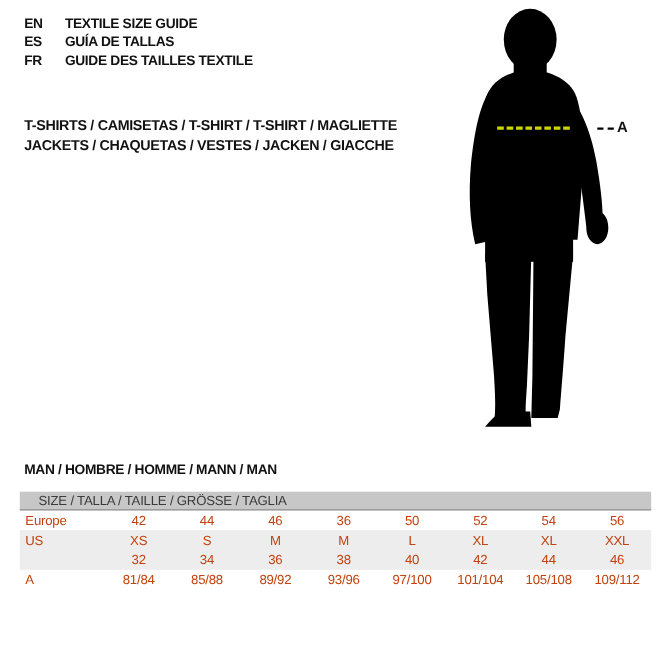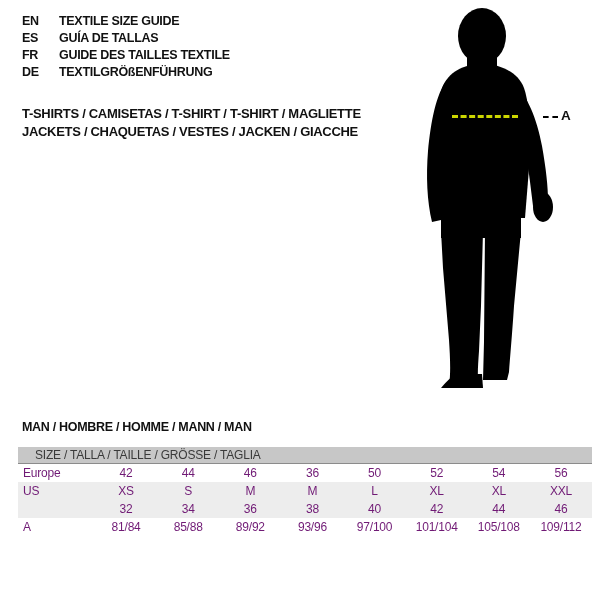--- a/index.html
+++ b/index.html
@@ -24,21 +24,21 @@
                 border-top:2px dashed #000;}
   .measure-label{position:absolute;left:561px;top:108px;font-size:13.5px;font-weight:bold;}
 
   
   .man-heading{position:absolute;left:22px;top:420px;font-weight:bold;font-size:12.5px;letter-spacing:-0.3px;}
 
   
   .size-table{position:absolute;left:18px;top:447px;width:574px;font-size:12px;letter-spacing:-0.2px;}
   .size-table-header{background:var(--table-header-bg,#c7c7c7);height:16px;line-height:16px;
                      padding-left:17px;color:#3a3a3a;border-bottom:1px solid #8b8b8b;}
-  .t-row{display:flex;height:18px;align-items:center;color:#701a75;}
+  .t-row{display:flex;height:18px;align-items:center;color:#c2410c;}
   .t-row.shaded{background:var(--row-shaded-bg,#ededed);}
   .t-label{flex:0 0 72px;padding-left:5px;text-align:left;}
   .t-cell{flex:1 1 0;text-align:center;}
 
   
   .footnote{position:absolute;left:22px;top:548px;font-weight:bold;font-size:12px;letter-spacing:-0.3px;}
 </style>
 </head>
 <body>
 
@@ -49,24 +49,20 @@
       <span class="lang-code">EN</span>
       <span class="lang-label">TEXTILE SIZE GUIDE</span>
     </div>
     <div class="lang-row">
       <span class="lang-code">ES</span>
       <span class="lang-label">GUÍA DE TALLAS</span>
     </div>
     <div class="lang-row">
       <span class="lang-code">FR</span>
       <span class="lang-label">GUIDE DES TAILLES TEXTILE</span>
-    </div>
-    <div class="lang-row">
-      <span class="lang-code">DE</span>
-      <span class="lang-label">TEXTILGRÖßENFÜHRUNG</span>
     </div>
   </div>
 
   <div class="categories">
     <div>T-SHIRTS / CAMISETAS / T-SHIRT / T-SHIRT / MAGLIETTE</div>
     <div>JACKETS / CHAQUETAS / VESTES / JACKEN / GIACCHE</div>
   </div>
 
   <div class="figure">
     <svg viewBox="0 0 165 392">

